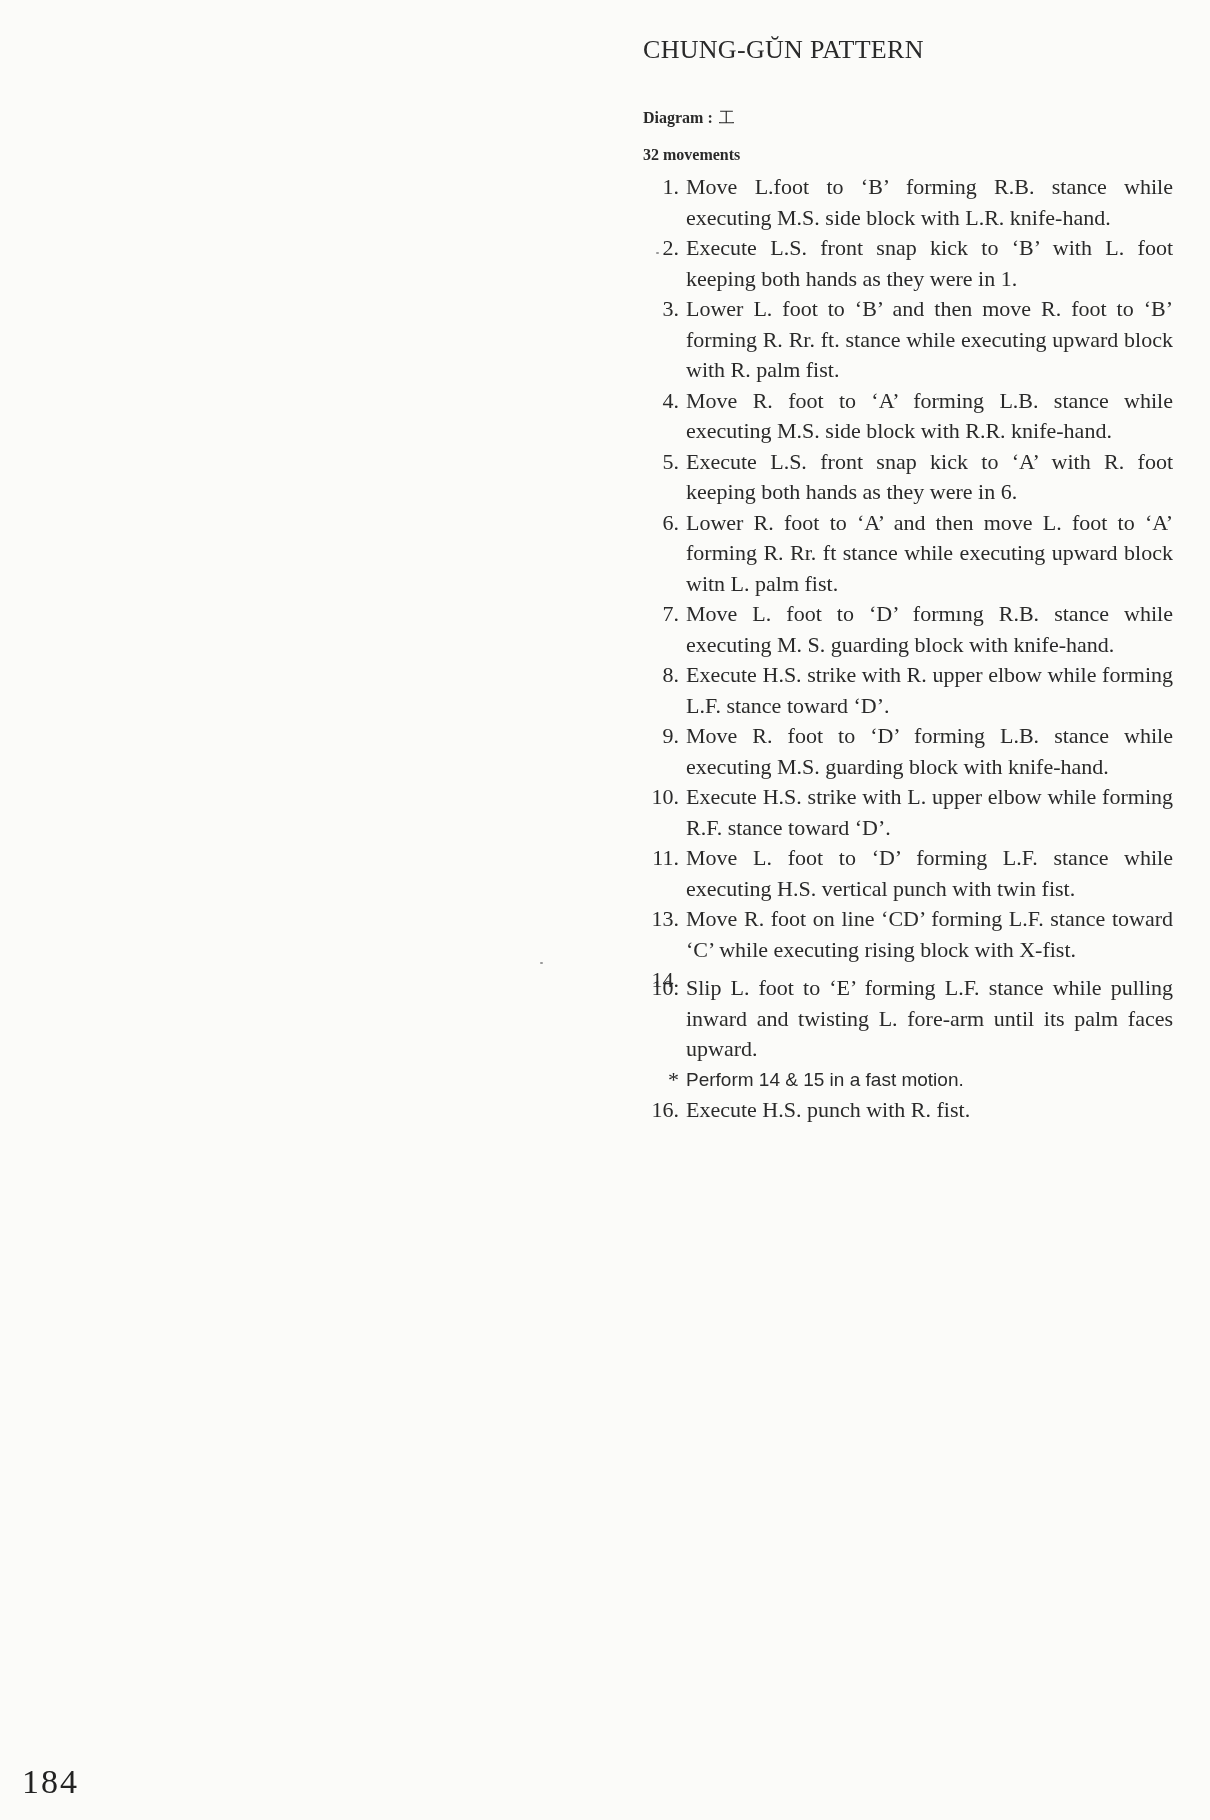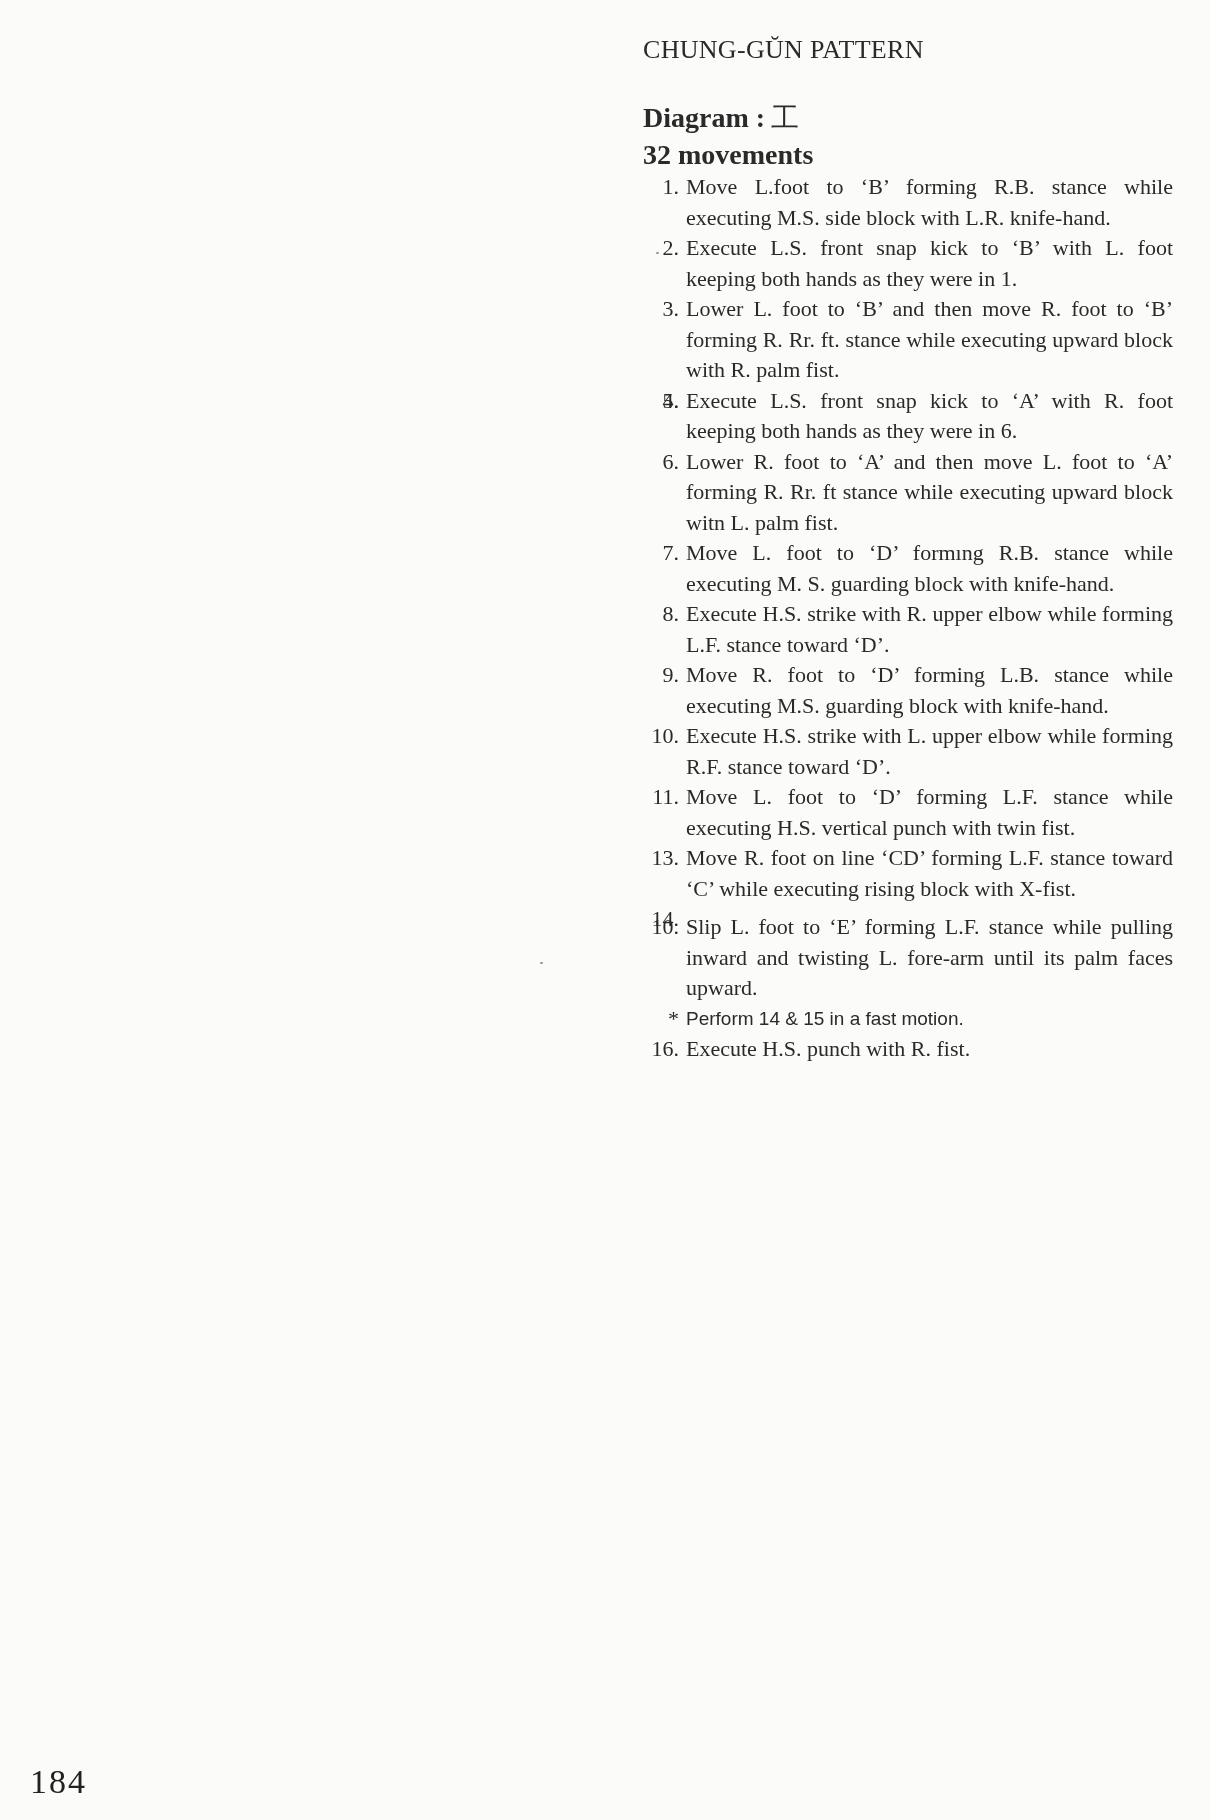--- a/index.html
+++ b/index.html
@@ -33,21 +33,21 @@
       letter-spacing: 0.3px;
       margin: 0;
       height: 40px;
       line-height: 40px;
       font-weight: normal;
     }
     .meta {
       margin-top: 32px;
     }
     .meta-line {
-      font-size: 28px;
+      font-size: 16px;
       font-weight: bold;
       line-height: 31px;
     }
     .meta-line.diagram .glyph {
       font-weight: normal;
       font-family: "DejaVu Serif", serif;
       margin-left: 6px;
     }
     .meta-line + .meta-line { margin-top: 0; }
     .meta-line.first { margin-bottom: 6px; }
@@ -82,21 +82,21 @@
     .note .star {
       position: absolute;
       left: 0;
       width: 36px;
       text-align: right;
       font-family: "Liberation Serif", serif;
       font-size: 22px;
     }
     .page-number {
       position: absolute;
-      left: 30px;
+      left: 22px;
       top: 1763px;
       font-size: 34px;
       letter-spacing: 2px;
       color: #222;
     }
     .speck {
       position: absolute;
       width: 3px; height: 2px;
       background: #999;
       border-radius: 1px;
@@ -114,21 +114,21 @@
       <div class="meta-line diagram first">
         <span>Diagram :</span><span class="glyph">工</span>
       </div>
       <div class="meta-line">32 movements</div>
     </div>
 
     <ol class="steps">
       <li class="step"><span class="num">1.</span><span>Move L.foot to ‘B’ forming R.B. stance while executing M.S. side block with L.R. knife-hand.</span></li>
       <li class="step"><span class="num">2.</span><span>Execute L.S. front snap kick to ‘B’ with L. foot keeping both hands as they were in 1.</span></li>
       <li class="step"><span class="num">3.</span><span>Lower L. foot to ‘B’ and then move R. foot to ‘B’ forming R. Rr. ft. stance while executing upward block with R. palm fist.</span></li>
-      <li class="step"><span class="num">4.</span></li>
+      <li class="step"><span class="num">4.</span><span>Move R. foot to ‘A’ forming L.B. stance while executing M.S. side block with R.R. knife-hand.</span></li>
       <li class="step"><span class="num">5.</span><span>Execute L.S. front snap kick to ‘A’ with R. foot keeping both hands as they were in 6.</span></li>
       <li class="step"><span class="num">6.</span><span>Lower R. foot to ‘A’ and then move L. foot to ‘A’ forming R. Rr. ft stance while executing upward block witn L. palm fist.</span></li>
       <li class="step"><span class="num">7.</span><span>Move L. foot to ‘D’ formıng R.B. stance while executing M. S. guarding block with knife-hand.</span></li>
       <li class="step"><span class="num">8.</span><span>Execute H.S. strike with R. upper elbow while forming L.F. stance toward ‘D’.</span></li>
       <li class="step"><span class="num">9.</span><span>Move R. foot to ‘D’ forming L.B. stance while executing M.S. guarding block with knife-hand.</span></li>
       <li class="step"><span class="num">10.</span><span>Execute H.S. strike with L. upper elbow while forming R.F. stance toward ‘D’.</span></li>
       <li class="step"><span class="num">11.</span><span>Move L. foot to ‘D’ forming L.F. stance while executing H.S. vertical punch with twin fist.</span></li>
       <li class="step"><span class="num">13.</span><span>Move R. foot on line ‘CD’ forming L.F. stance toward ‘C’ while executing rising block with X-fist.</span></li>
       <li class="step"><span class="num">14.</span></li>
       <li class="step gap"><span class="num">10.</span><span>Slip L. foot to ‘E’ forming L.F. stance while pulling inward and twisting L. fore-arm until its palm faces upward.</span></li>

